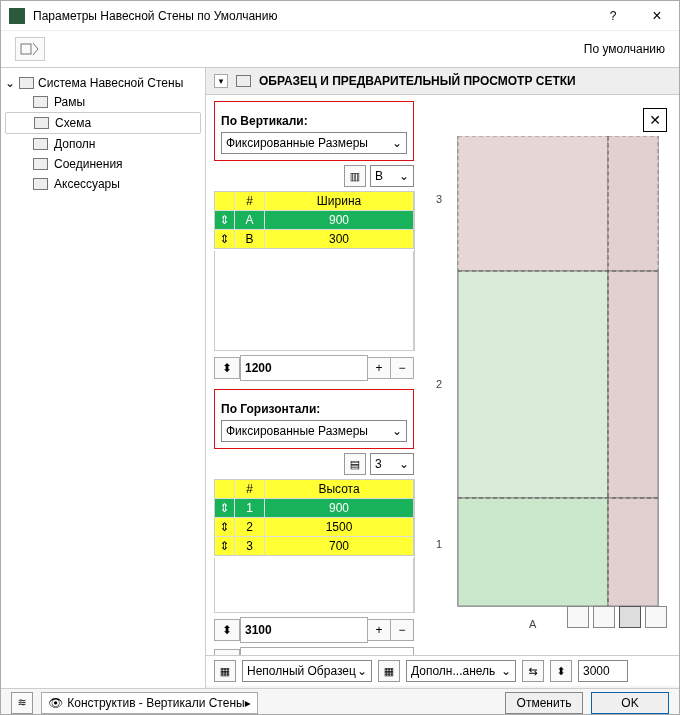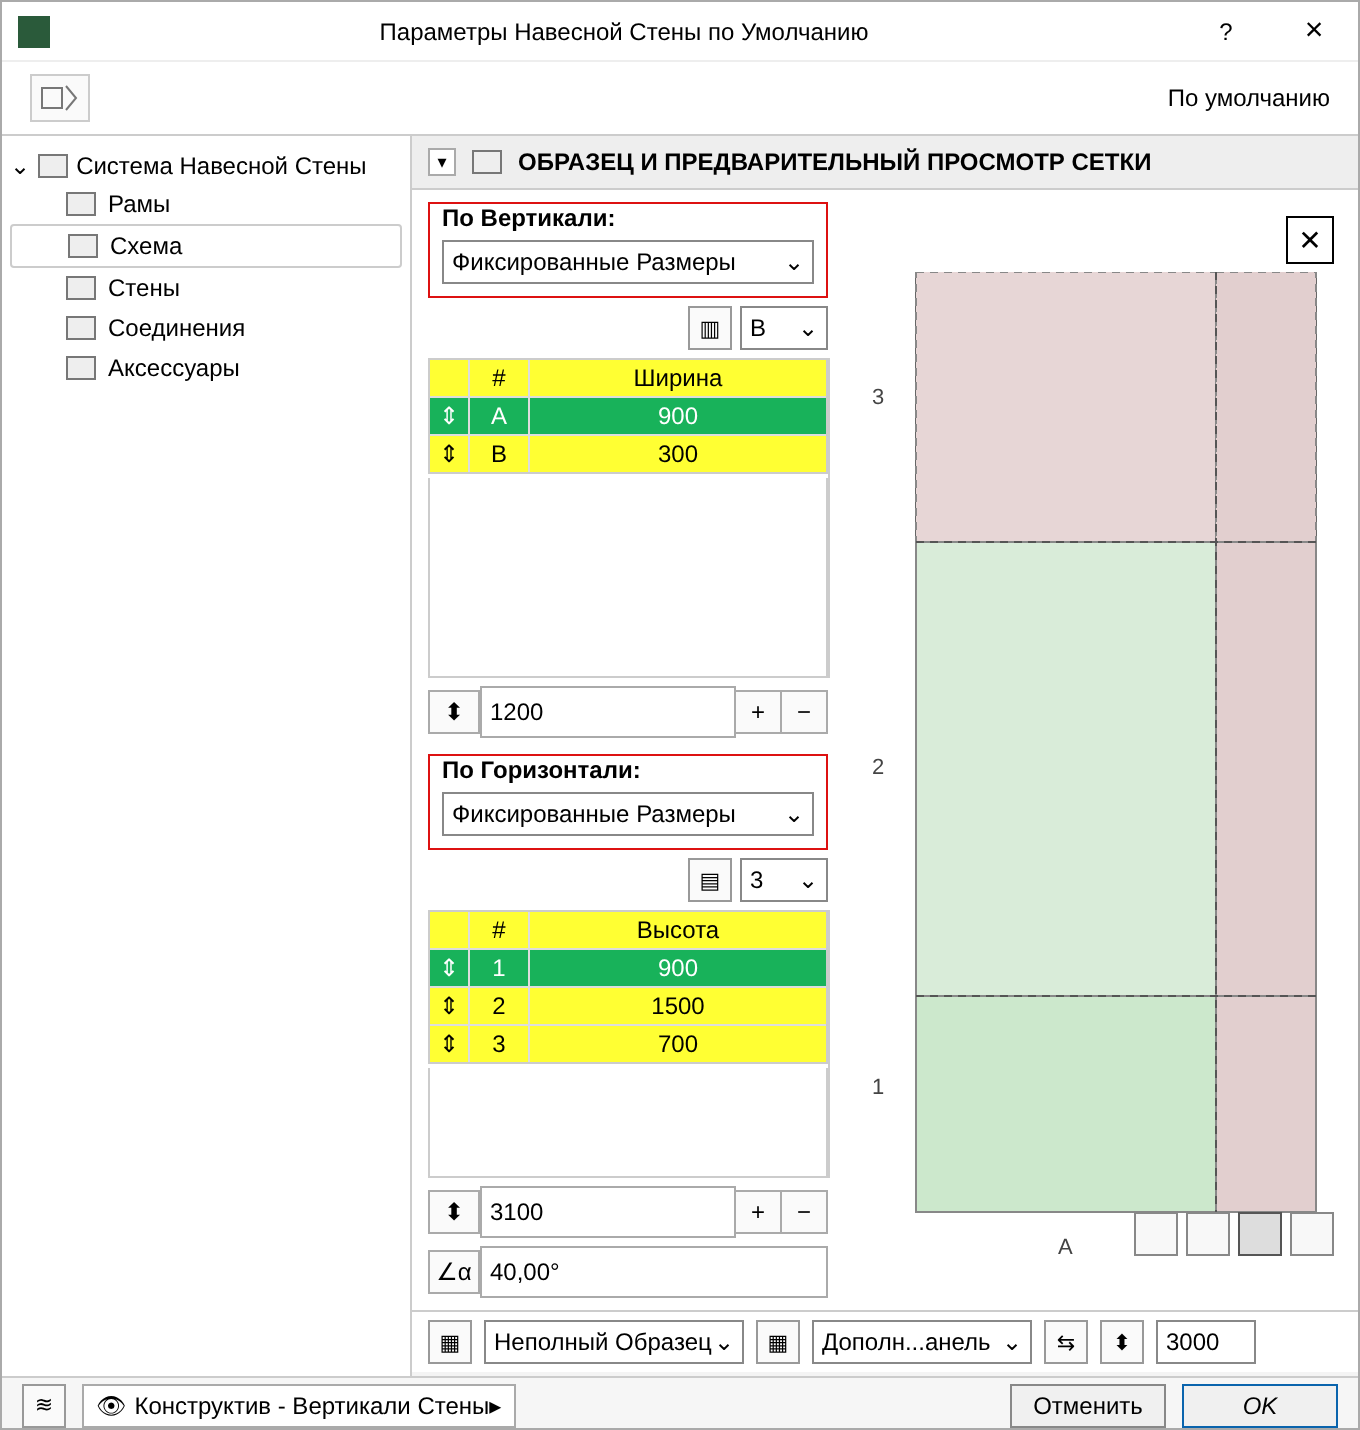--- a/index.html
+++ b/index.html
@@ -1,69 +1,69 @@
 <!DOCTYPE html>
 <html><head>
 <meta charset="utf-8">
 <style>
   * { box-sizing: border-box; font-family: "Segoe UI", Tahoma, sans-serif; font-size: 12px; }
   body { margin: 0; background: #fff; width: 680px; height: 715px; border: 1px solid #aaa; overflow: hidden; }
-  .titlebar { height: 30px; display: flex; align-items: center; padding: 0 0 0 8px; border-bottom: 1px solid #eee; text-align: center; }
+  .titlebar { height: 30px; display: flex; align-items: center; padding: 0 0 0 8px; border-bottom: 1px solid #eee; }
   .titlebar .app-icon { width:16px; height:16px; background:#2a5a3a; margin-right:8px; }
   .titlebar .title { flex:1; }
   .titlebar .winbtn { width:44px; height:30px; display:flex; align-items:center; justify-content:center; }
   .toolbar-row { height:36px; display:flex; align-items:center; padding:0 14px; }
   .toolbar-row .fav { width:30px; height:24px; border:1px solid #ccc; background:#fafafa; display:flex; align-items:center; justify-content:center; }
   .toolbar-row .right { margin-left:auto; color:#000; }
   .main { display:flex; height: calc(715px - 30px - 36px - 28px); }
   .tree { width:205px; border-top:1px solid #ccc; border-right:1px solid #ccc; padding:6px 4px; overflow:auto; }
   .tree-root { display:flex; align-items:center; padding:2px 0; gap:4px; }
   .tree-item { display:flex; align-items:center; padding:3px 0 3px 28px; gap:6px; }
   .tree-item.sel { background:#fff; border:1px solid #ccc; border-radius:2px; }
   .ticon { width:15px; height:12px; border:1px solid #777; background:#eee; display:inline-block; }
   .content { flex:1; border-top:1px solid #ccc; overflow:hidden; position:relative; }
   .panel-hdr { display:flex; align-items:center; gap:8px; background:#eee; border-bottom:1px solid #ccc; padding:6px 8px; }
   .panel-hdr.sm { background:#f4f4f4; }
   .chev { width:14px; height:14px; border:1px solid #aaa; background:#fff; display:flex; align-items:center; justify-content:center; font-size:9px;}
   .body-scroll { height: 560px; overflow:auto; padding:6px 8px 0 8px; }
-  .redbox { border:1.5px solid #d11; padding:0 6px 6px 6px; margin-bottom:4px; width:200px; }
+  .redbox { border:1.5px solid #d11; padding:12px 6px 6px 6px; margin-bottom:4px; width:200px; }
   .lbl-bold { font-weight:bold; margin-bottom:4px; display:block; }
   .select { width:100%; height:22px; border:1px solid #888; background:#fff; display:flex; align-items:center; padding:0 4px; justify-content:space-between;}
   .toolrow { display:flex; gap:4px; align-items:center; width:200px; margin:4px 0; justify-content:flex-end; }
   .iconbtn { width:22px; height:22px; border:1px solid #999; background:#fafafa; display:flex; align-items:center; justify-content:center; font-size:11px;}
   .select-sm { height:22px; border:1px solid #888; display:flex; align-items:center; padding:0 4px; min-width:44px; justify-content:space-between; background:#fff;}
   .grid-tbl { width:200px; border:1px solid #ccc; background:#fff; margin:0 0 2px 0; }
   .grid-hdr { display:flex; background:#ffff33; font-weight:normal; }
   .grid-hdr .c { padding:2px 0; text-align:center; }
   .grid-row { display:flex; border-top:1px solid #ddd; }
   .grid-row .c { padding:2px 0; text-align:center; }
   .c-h { width:20px; background:inherit; border-right:1px solid #ddd; }
   .c-a { width:30px; border-right:1px solid #ddd; }
   .c-b { flex:1; }
   .row-y  { background:#ffff33; }
   .row-g  { background:#18b25a; color:#fff; }
   .scrollcol { width:16px; border-left:1px solid #ccc; background:#f2f2f2; }
   .tbl-wrap { display:flex; width:200px; }
   .whitefill { background:#fff; height:100px; border:1px solid #ccc; border-top:none; flex:1;}
   .footer-row { display:flex; width:200px; align-items:center; gap:0; margin-top:4px; }
   .footer-row .ic { width:26px; height:22px; border:1px solid #aaa; background:#fafafa; display:flex; align-items:center; justify-content:center; }
-  .footer-row .val { flex:1; border:1px solid #aaa; height:22px; padding:12px 4px; display:flex; align-items:center; }
+  .footer-row .val { flex:1; border:1px solid #aaa; height:22px; padding:12px 4px; display:flex; align-items:center;font-weight:bold; }
   .footer-row .pm { width:24px; height:22px; border:1px solid #aaa; background:#fafafa; display:flex; align-items:center; justify-content:center; margin-left:-1px;}
   .preview-area { position:absolute; left:228px; top:40px; right:12px; bottom:60px; }
   .closebox { position:absolute; right:0; top:0; width:24px; height:24px; border:1px solid #000; background:#fff; display:flex; align-items:center; justify-content:center; font-size:14px;}
   .preview-canvas { position:absolute; left:14px; top:28px; width:220px; height:480px; border:0; }
   .axis-lbl { position:absolute; font-size:11px; color:#444; }
   .pv-bottom { position:absolute; bottom:0; right:0; display:flex; gap:4px; }
   .pv-bottom .b { width:22px; height:22px; border:1px solid #888; background:#f8f8f8; }
   .pv-bottom .sel { background:#ddd; border-color:#555;}
   .opts-row { display:flex; gap:6px; align-items:center; padding:4px 8px; border-top:1px solid #ccc; background:#fff;}
   .sel2 { border:1px solid #888; height:22px; display:flex; align-items:center; padding:0 4px; background:#fff; justify-content:space-between;}
   .footer { height:28px; display:flex; align-items:center; padding:2px 10px; border-top:1px solid #ccc; background:#f6f6f6; gap:8px;}
   .btn { min-width:78px; height:22px; border:1px solid #888; background:#f0f0f0; display:flex; align-items:center; justify-content:center; }
-  .btn.primary { border:1.5px solid #0a64ad;font-style:italic; }
+  .btn.primary { border:1.5px solid #0a64ad; }
   .levels { border:1px solid #aaa; height:22px; display:flex; align-items:center; padding:0 6px; background:#fff; gap:4px;}
   svg { display:block; }
 </style>
 </head>
 <body>
 
 <div class="titlebar">
   <span class="app-icon"></span>
   <span class="title">Параметры Навесной Стены по Умолчанию</span>
   <span class="winbtn">?</span>
@@ -91,21 +91,21 @@
     <div class="tree-item">
       <span class="ticon"></span>
       <span>Рамы</span>
     </div>
     <div class="tree-item sel">
       <span class="ticon"></span>
       <span>Схема</span>
     </div>
     <div class="tree-item">
       <span class="ticon"></span>
-      <span>Стены</span>
+      <span>Дополн</span>
     </div>
     <div class="tree-item">
       <span class="ticon"></span>
       <span>Соединения</span>
     </div>
     <div class="tree-item">
       <span class="ticon"></span>
       <span>Аксессуары</span>
     </div>
   </div>

